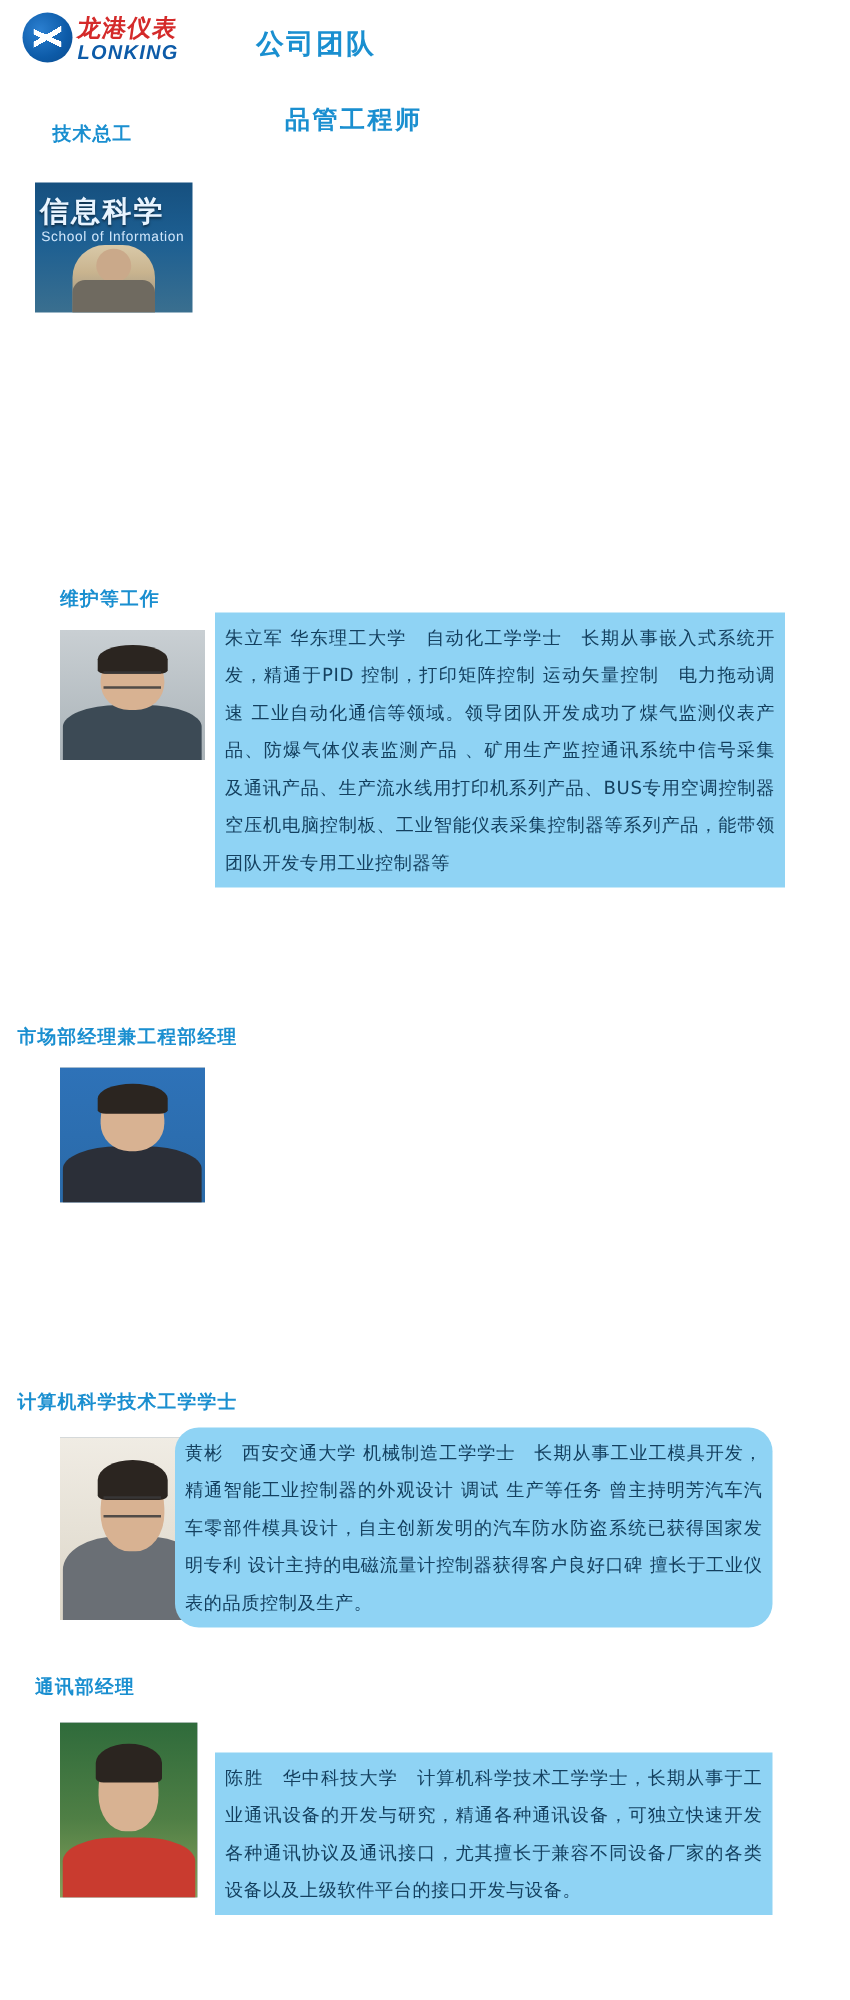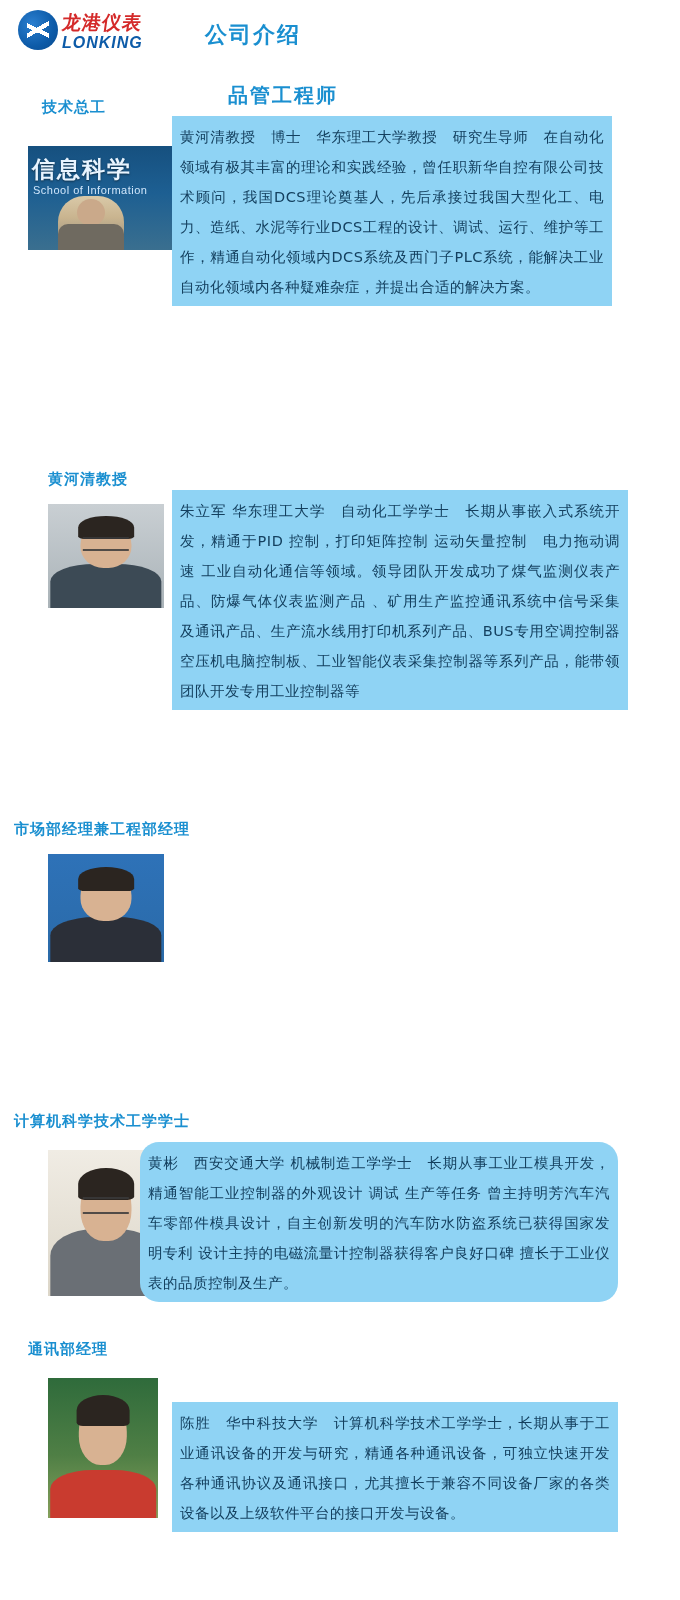--- a/index.html
+++ b/index.html
@@ -116,23 +116,22 @@
     line-height: 30px;
     padding: 6px 8px 4px 8px;
     box-sizing: border-box;
     font-family: "DejaVu Sans", "Liberation Sans", sans-serif;
     letter-spacing: 0.5px;
     text-align: justify;
   }
 
   
   .photo-1 {
-    left: 28px; top: 146px; width: 138px; height: 104px;
+    left: 28px; top: 146px; width: 126px; height: 104px;
     background: linear-gradient(180deg, #16507f 0%, #1d5f92 45%, #3a6f8f 100%);
-    padding-left: 12px;
   }
   .photo-1 .p1-cn {
     position: absolute; left: 4px; top: 8px;
     color: #e8f4ff; font-size: 23px; font-weight: bold; letter-spacing: 2px;
     font-family: "DejaVu Sans", "Liberation Sans", sans-serif;
     text-shadow: 0 1px 2px rgba(0,0,0,.5);
   }
   .photo-1 .p1-en {
     position: absolute; left: 5px; top: 38px;
     color: #cfe6fb; font-size: 11px; letter-spacing: .5px;
@@ -213,34 +212,33 @@
 <body>
 
 <div class="page">
 
   <div class="header">
     <div class="logo">
       <div class="logo-mark"></div>
       <div class="logo-cn">龙港仪表</div>
       <div class="logo-en">LONKING</div>
     </div>
-    <div class="doc-title">公司介绍</div>
+    <div class="doc-title">公司团队</div>
   </div>
 
   <div class="section-title">品管工程师</div>
 
   <div class="role role-1">技术总工</div>
   <div class="photo photo-1">
     <div class="p1-cn">信息科学</div>
     <div class="p1-en">School of Information</div>
     <div class="p1-person"></div>
   </div>
-  <div class="bio bio-1">黄河清教授　博士　华东理工大学教授　研究生导师　在自动化领域有极其丰富的理论和实践经验，曾任职新华自控有限公司技术顾问，我国DCS理论奠基人，先后承接过我国大型化工、电力、造纸、水泥等行业DCS工程的设计、调试、运行、维护等工作，精通自动化领域内DCS系统及西门子PLC系统，能解决工业自动化领域内各种疑难杂症，并提出合适的解决方案。</div>
-
-  <div class="role role-2">黄河清教授</div>
+
+  <div class="role role-2">维护等工作</div>
   <div class="photo photo-2 portrait">
     <div class="bg"></div>
     <div class="shoulders"></div>
     <div class="head"></div>
     <div class="hair"></div>
     <div class="glasses"></div>
   </div>
   <div class="bio bio-2">朱立军 华东理工大学　自动化工学学士　长期从事嵌入式系统开发，精通于PID 控制，打印矩阵控制 运动矢量控制　电力拖动调速 工业自动化通信等领域。领导团队开发成功了煤气监测仪表产品、防爆气体仪表监测产品 、矿用生产监控通讯系统中信号采集及通讯产品、生产流水线用打印机系列产品、BUS专用空调控制器空压机电脑控制板、工业智能仪表采集控制器等系列产品，能带领团队开发专用工业控制器等</div>
 
   <div class="role role-3">市场部经理兼工程部经理</div>

